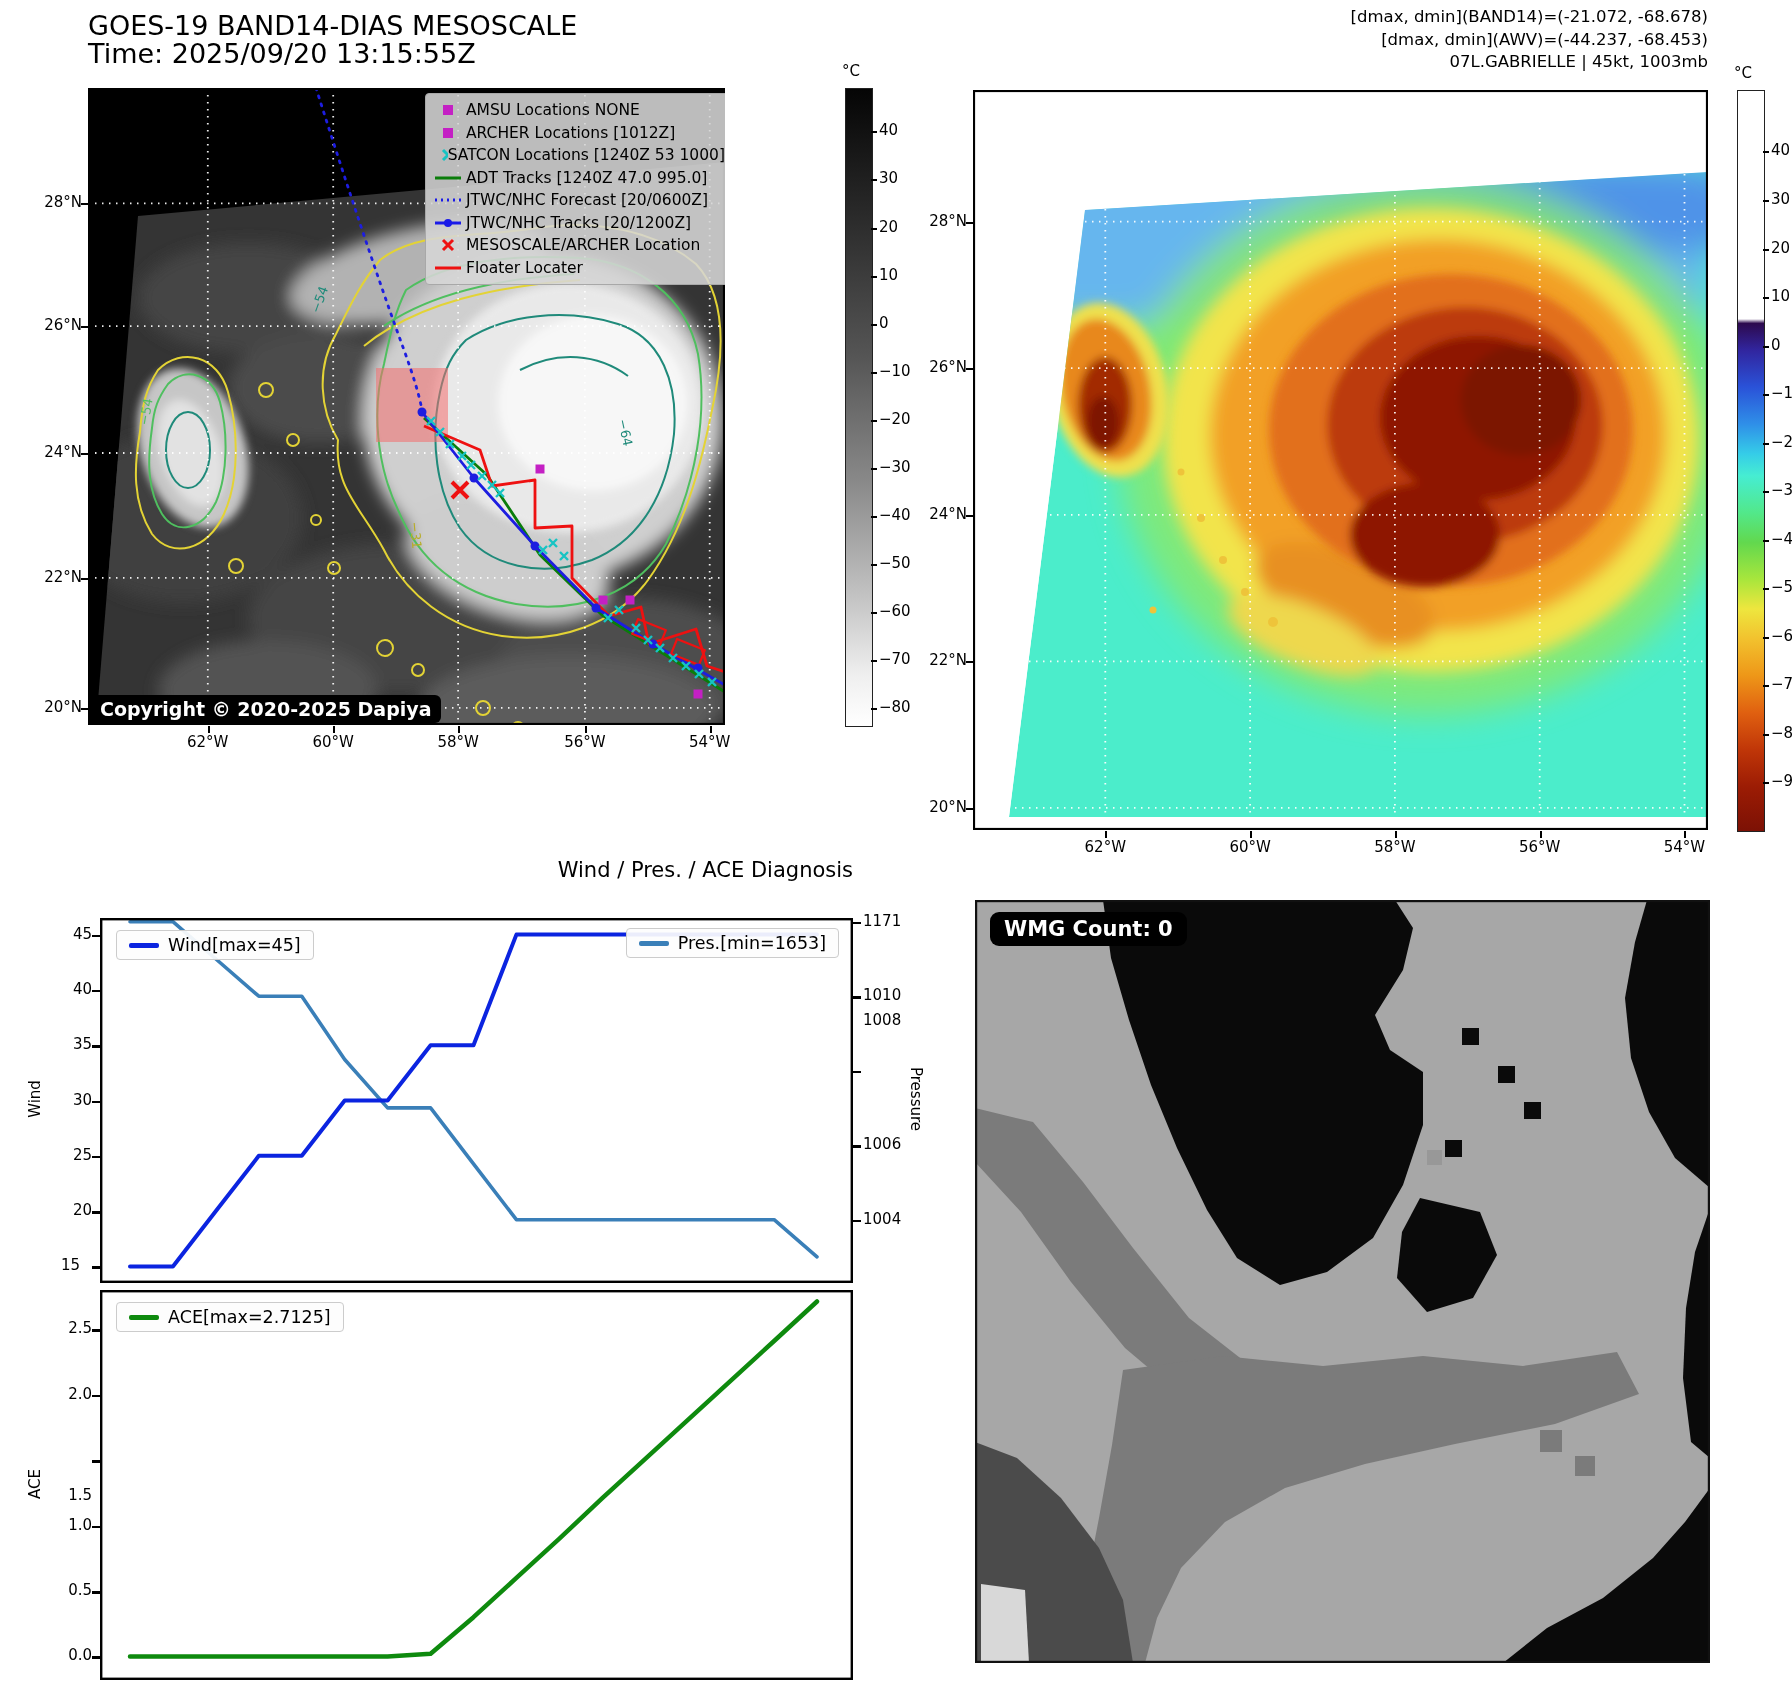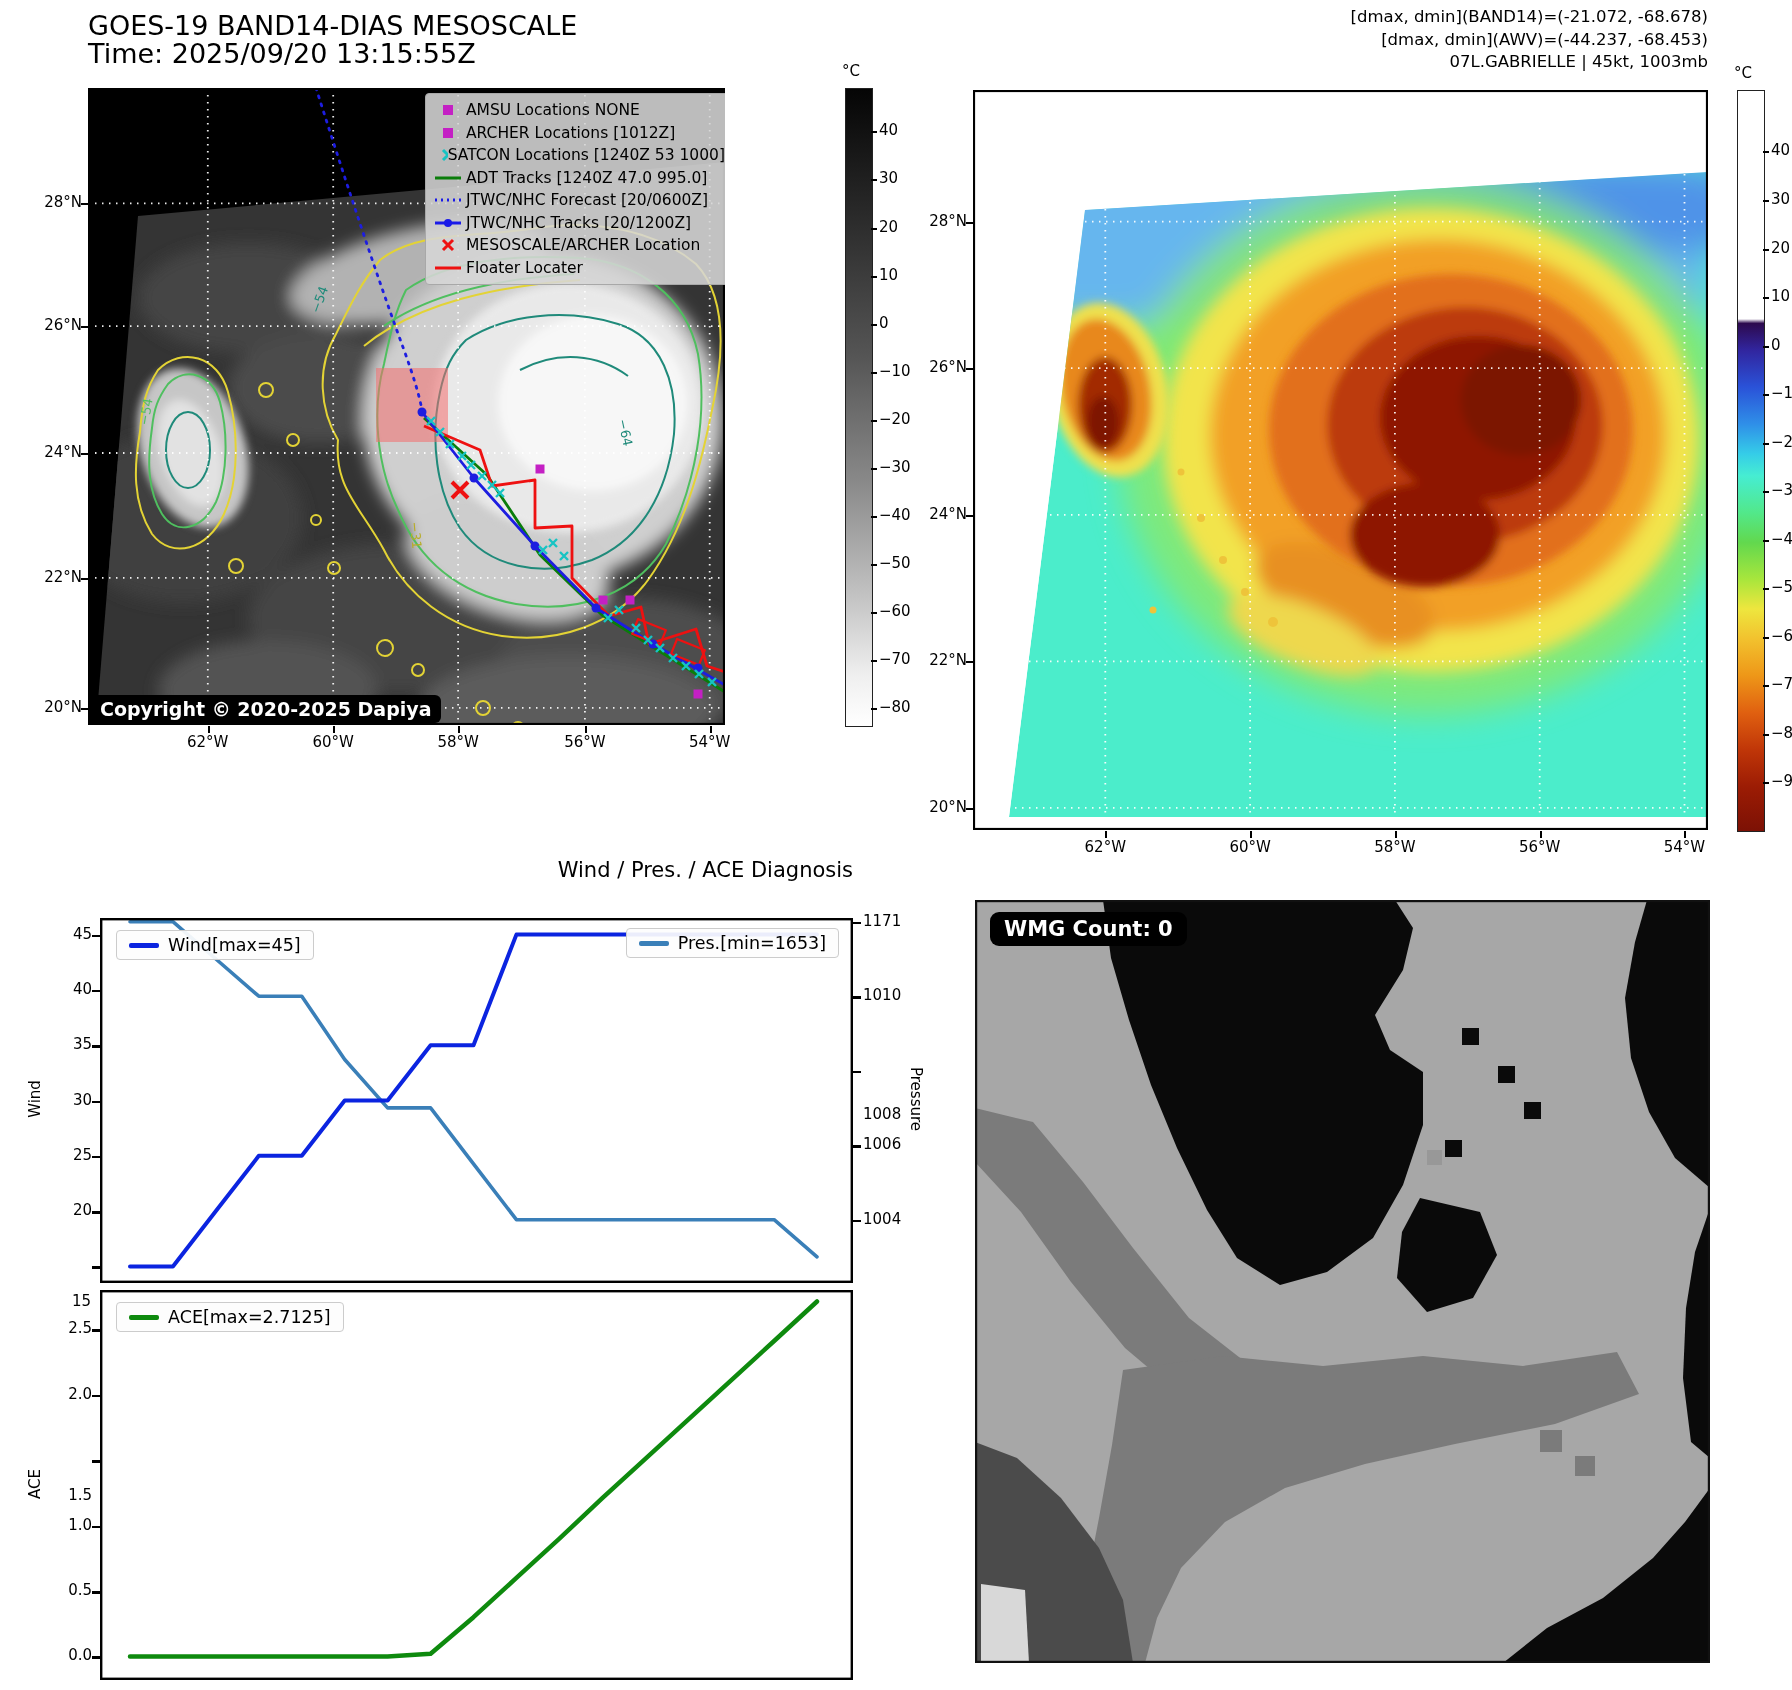--- a/index.html
+++ b/index.html
@@ -458,39 +458,39 @@
     <div class="abs tickmark" style="left: 1763px; top: 588.316px; width: 6px; height: 2px;"></div>
     <div class="abs ticklabel" style="left: 1771px; top: 578.316px;">−50</div>
     <div class="abs tickmark" style="left: 1763px; top: 636.86px; width: 6px; height: 2px;"></div>
     <div class="abs ticklabel" style="left: 1771px; top: 626.86px;">−60</div>
     <div class="abs tickmark" style="left: 1763px; top: 685.404px; width: 6px; height: 2px;"></div>
     <div class="abs ticklabel" style="left: 1771px; top: 675.404px;">−70</div>
     <div class="abs tickmark" style="left: 1763px; top: 733.948px; width: 6px; height: 2px;"></div>
     <div class="abs ticklabel" style="left: 1771px; top: 723.948px;">−80</div>
     <div class="abs tickmark" style="left: 1763px; top: 782.492px; width: 6px; height: 2px;"></div>
     <div class="abs ticklabel" style="left: 1771px; top: 772.492px;">−90</div>
-    <div class="abs ticklabel num" style="left: 55px; top: 1256.41px; width: 36px; margin-top: 36px;">15</div>
+    <div class="abs ticklabel num" style="left: 44px; top: 1256.41px; width: 36px;">15</div>
     <div class="abs tickmark" style="left: 92px; top: 1266.41px; width: 8px; height: 2.5px;"></div>
     <div class="abs ticklabel num" style="left: 56px; top: 1201.11px; width: 36px;">20</div>
     <div class="abs tickmark" style="left: 92px; top: 1211.11px; width: 8px; height: 2.5px;"></div>
     <div class="abs ticklabel num" style="left: 56px; top: 1145.8px; width: 36px;">25</div>
     <div class="abs tickmark" style="left: 92px; top: 1155.8px; width: 8px; height: 2.5px;"></div>
     <div class="abs ticklabel num" style="left: 56px; top: 1090.5px; width: 36px;">30</div>
     <div class="abs tickmark" style="left: 92px; top: 1100.5px; width: 8px; height: 2.5px;"></div>
     <div class="abs ticklabel num" style="left: 56px; top: 1035.2px; width: 36px;">35</div>
     <div class="abs tickmark" style="left: 92px; top: 1045.2px; width: 8px; height: 2.5px;"></div>
     <div class="abs ticklabel num" style="left: 56px; top: 979.894px; width: 36px;">40</div>
     <div class="abs tickmark" style="left: 92px; top: 989.894px; width: 8px; height: 2.5px;"></div>
     <div class="abs ticklabel num" style="left: 56px; top: 924.591px; width: 36px;">45</div>
     <div class="abs tickmark" style="left: 92px; top: 934.591px; width: 8px; height: 2.5px;"></div>
     <div class="abs ticklabel" style="left: 863px; top: 1209.68px;">1004</div>
     <div class="abs tickmark" style="left: 853px; top: 1219.68px; width: 8px; height: 2.5px;"></div>
     <div class="abs ticklabel" style="left: 863px; top: 1135.19px;">1006</div>
     <div class="abs tickmark" style="left: 853px; top: 1145.19px; width: 8px; height: 2.5px;"></div>
-    <div class="abs ticklabel" style="left: 863px; top: 1105px;">1008</div>
+    <div class="abs ticklabel" style="left: 863px; top: 1011px;">1008</div>
     <div class="abs tickmark" style="left: 853px; top: 1070.7px; width: 8px; height: 2.5px;"></div>
     <div class="abs ticklabel" style="left: 863px; top: 986.214px;">1010</div>
     <div class="abs tickmark" style="left: 853px; top: 996.214px; width: 8px; height: 2.5px;"></div>
     <div class="abs ticklabel" style="left: 863px; top: 911.724px;">1171</div>
     <div class="abs tickmark" style="left: 853px; top: 921.724px; width: 8px; height: 2.5px;"></div>
     <div class="abs ticklabel num" style="left: 52px; top: 1646.44px; width: 40px;">0.0</div>
     <div class="abs tickmark" style="left: 92px; top: 1656.44px; width: 8px; height: 2.5px;"></div>
     <div class="abs ticklabel num" style="left: 52px; top: 1581.01px; width: 40px;">0.5</div>
     <div class="abs tickmark" style="left: 92px; top: 1591.01px; width: 8px; height: 2.5px;"></div>
     <div class="abs ticklabel num" style="left: 52px; top: 1515.57px; width: 40px;">1.0</div>

